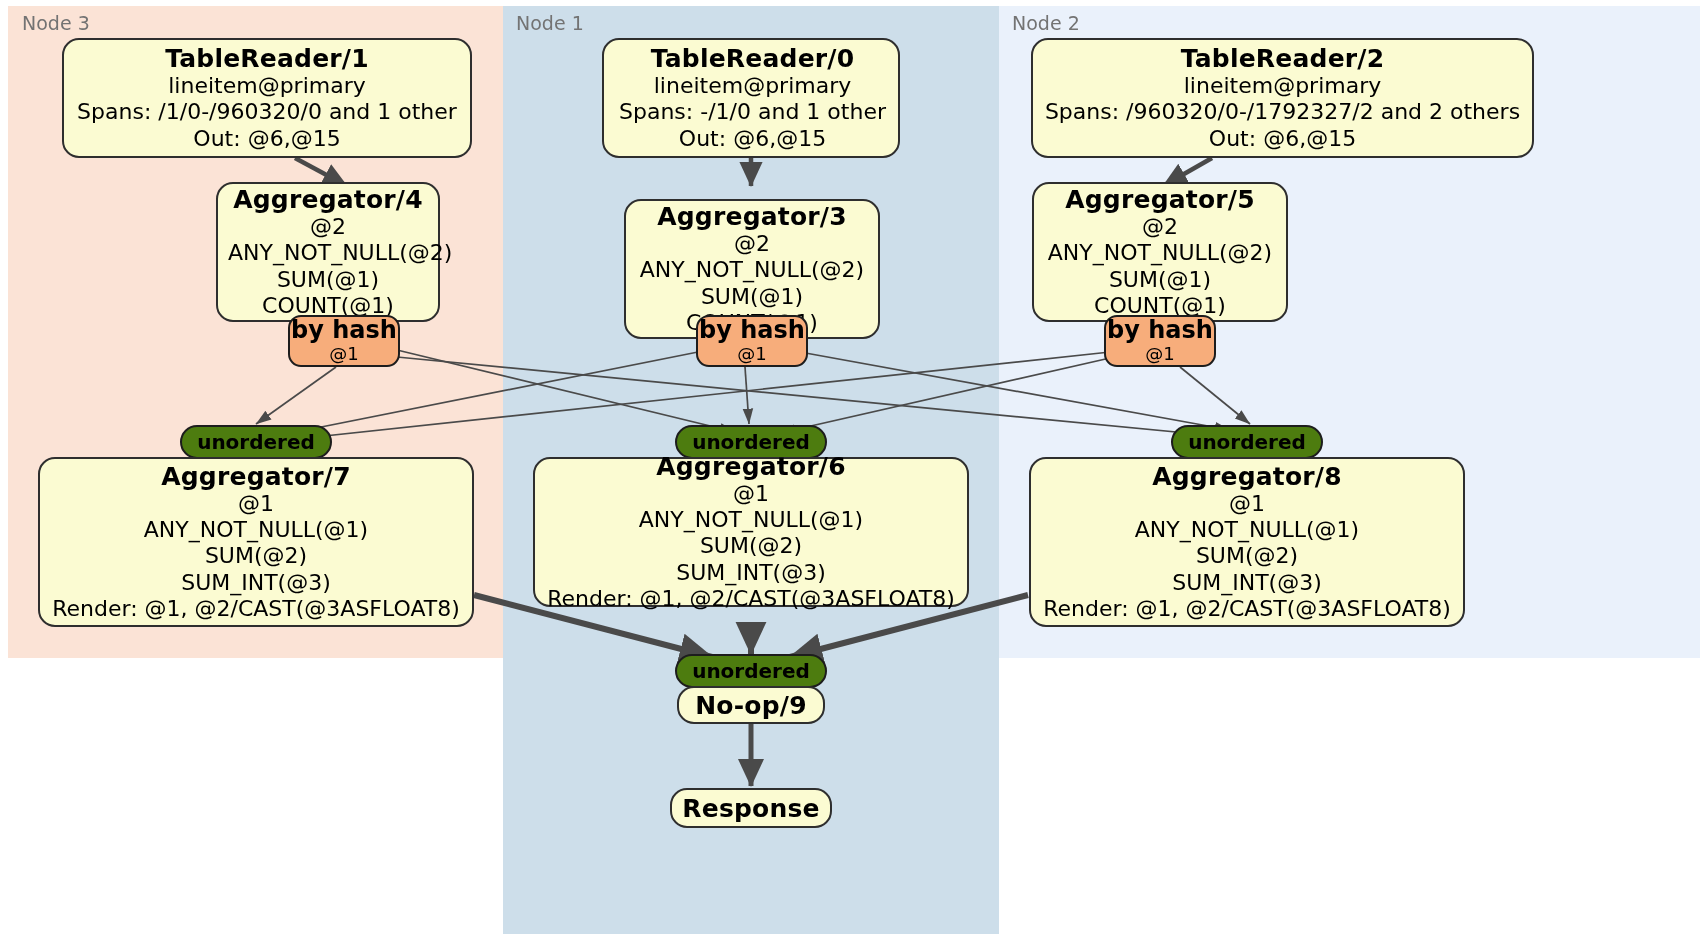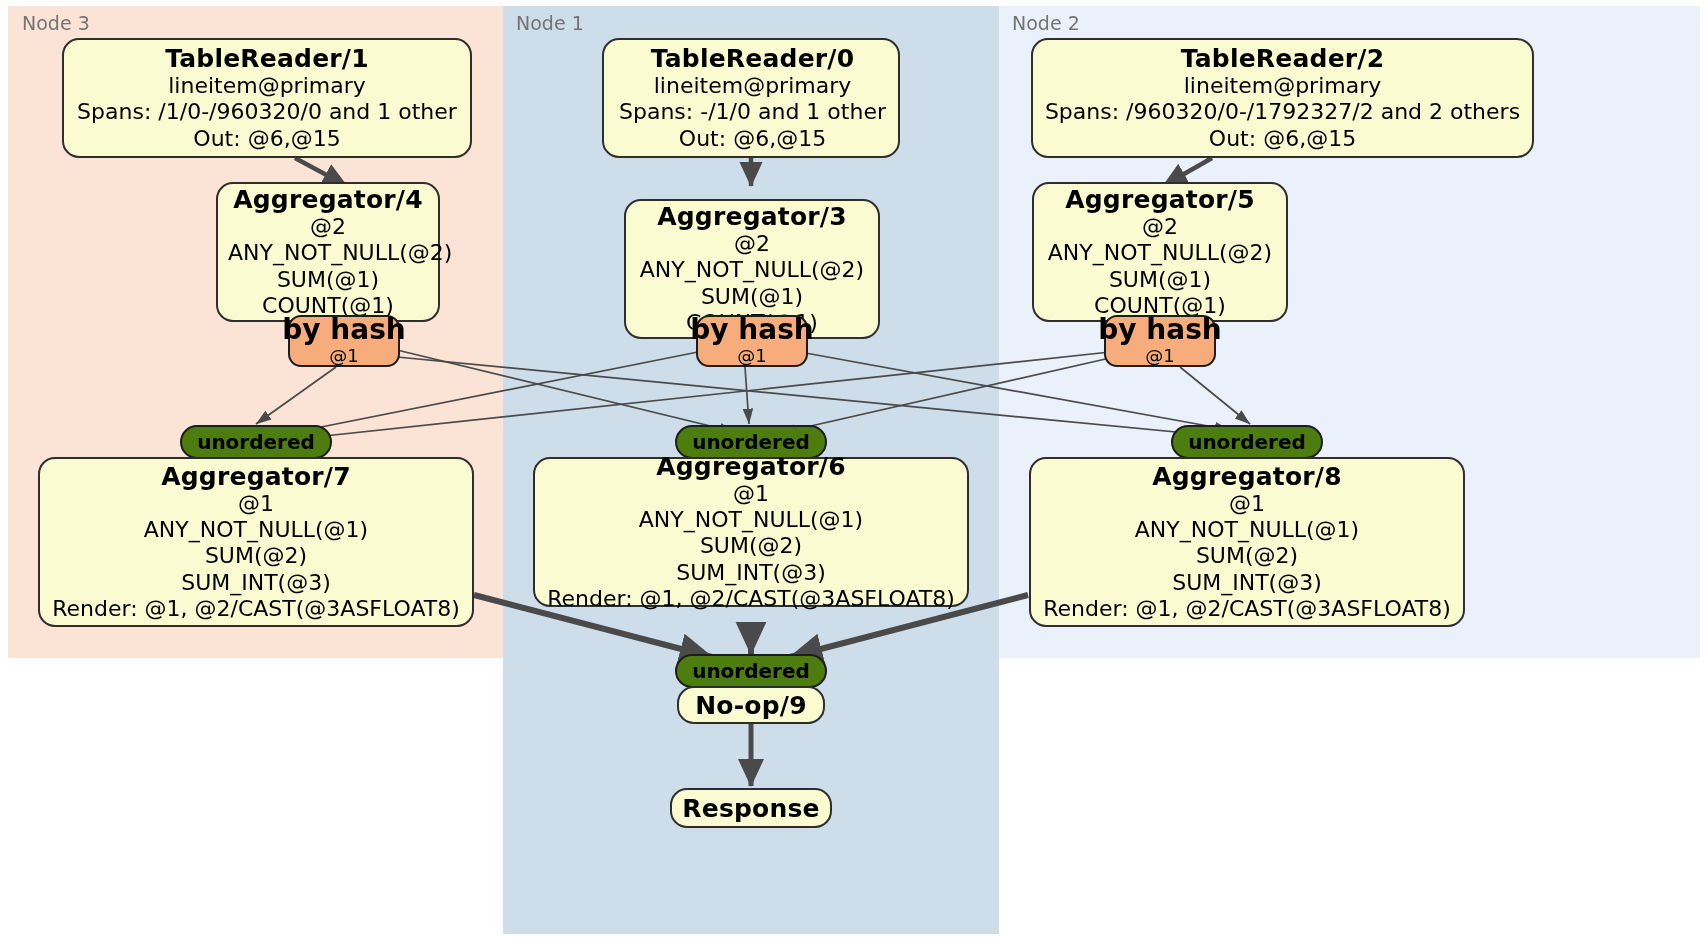--- a/index.html
+++ b/index.html
@@ -36,21 +36,21 @@
   .pill{
     position:absolute;box-sizing:border-box;
     border:2.5px solid #1d1d1d;text-align:center;color:#000;
     display:flex;flex-direction:column;align-items:center;justify-content:center;
     white-space:nowrap;
   }
   .pill.hash{
     background:#f7ad7b;border-radius:13px;
     padding:2px 14px;
   }
-  .pill.hash .t{font-weight:bold;font-size:28px;line-height:1.1;}
+  .pill.hash .t{font-weight:bold;font-size:24px;line-height:1.1;}
   .pill.hash .s{font-size:18px;line-height:1.15;}
   .pill.unordered{
     background:#4d7c0f;border-radius:999px;
   }
   .pill.unordered .t{font-weight:bold;font-size:20px;line-height:1;}
 
   svg.wires{position:absolute;left:0;top:0;width:1708px;height:940px;pointer-events:none;}
 </style>
 </head>
 <body>

